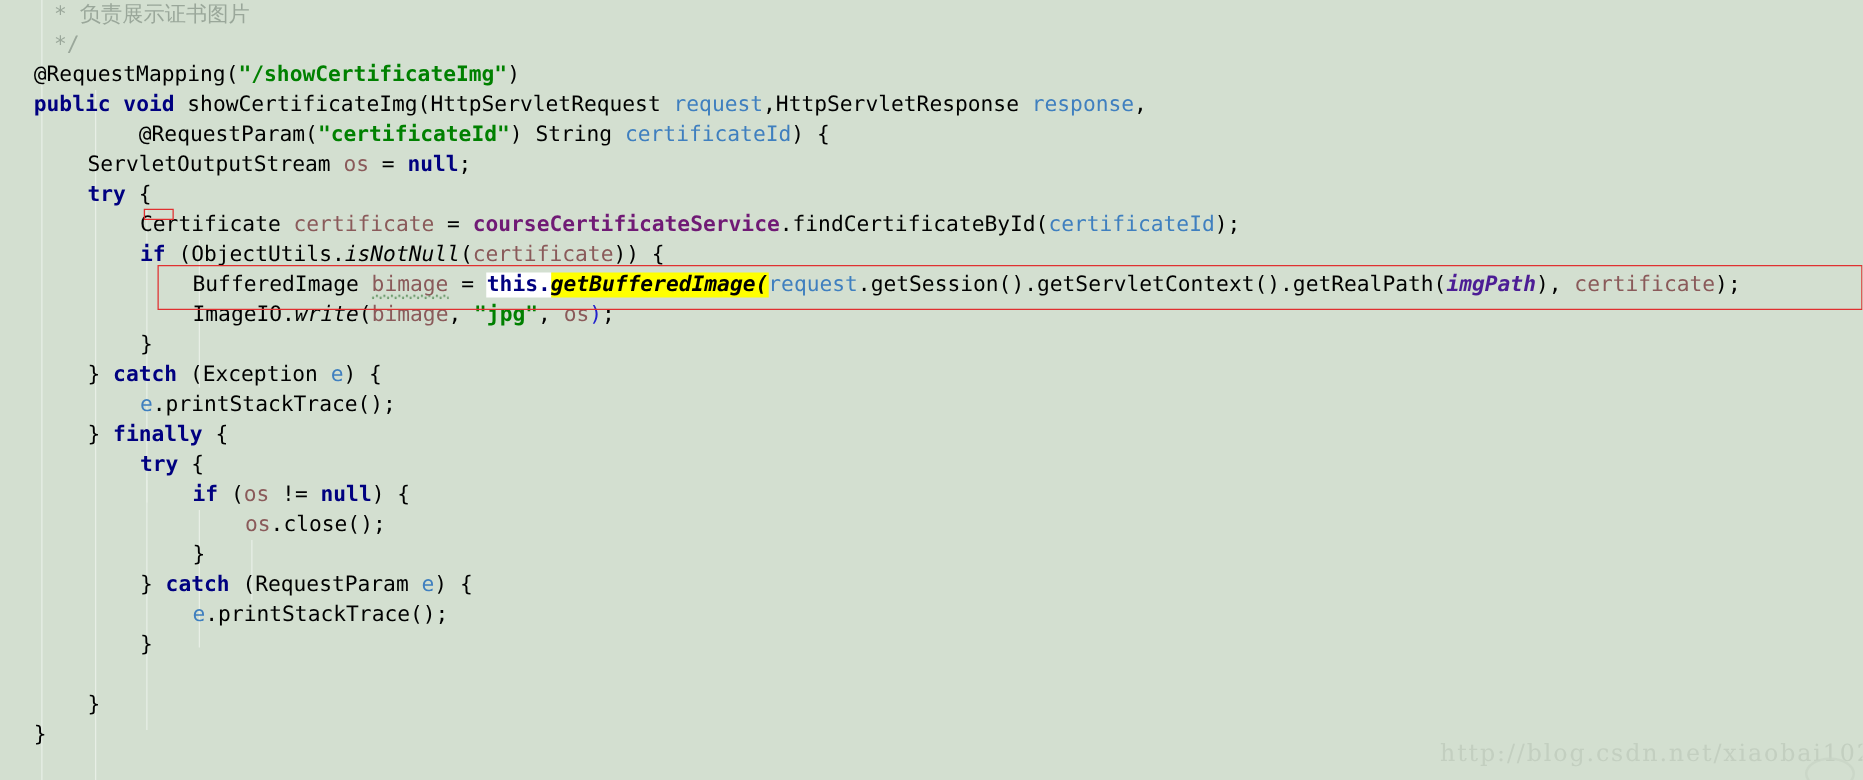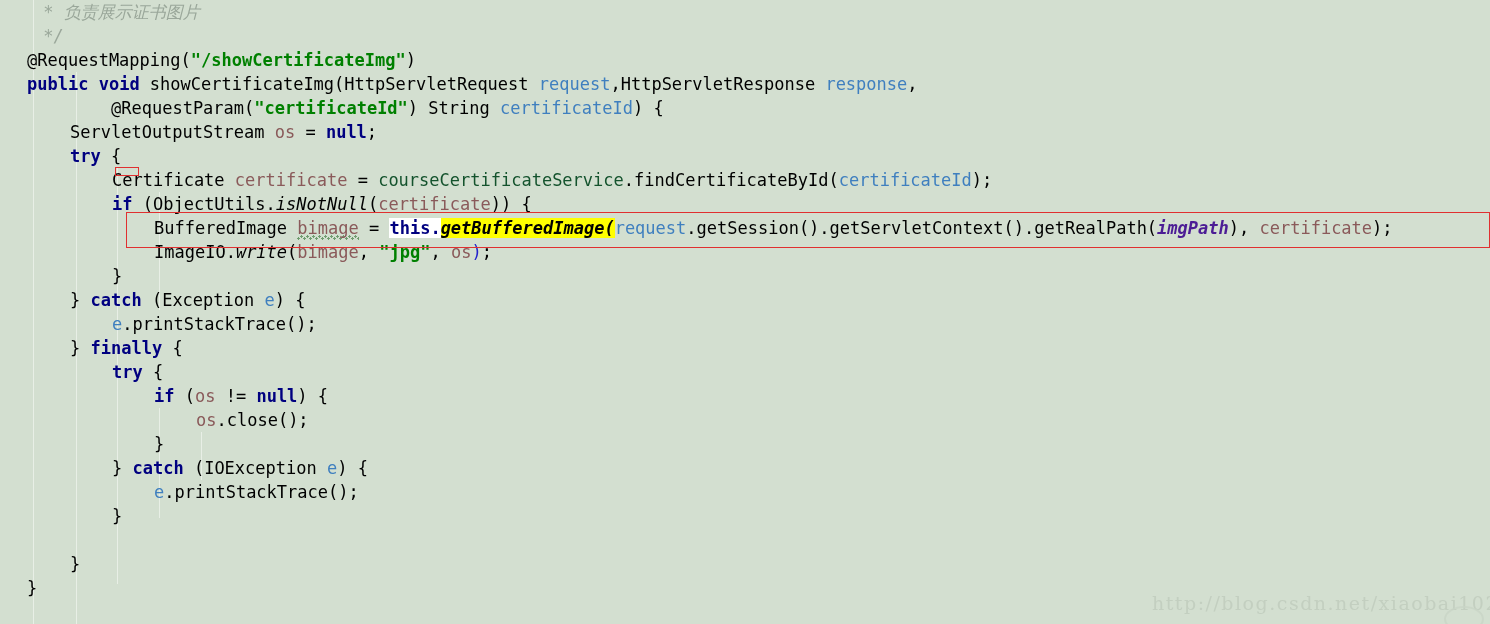--- a/index.html
+++ b/index.html
@@ -45,29 +45,29 @@
     font-size: 17px;
     letter-spacing: 0px;
     white-space: pre;
     color: #000000;
     font-family: "DejaVu Sans Mono", "Liberation Mono", monospace;
   }
 
   .line > .ind { display: inline-block; }
 
   
-  .cmt      { color: #9aa79a; font-style: italic; }
+  .cmt      { color: #9aa79a; }
   .anno     { color: #000000; }
   .str      { color: #008000; font-weight: bold; }
   .kw       { color: #000080; font-weight: bold; }
   .plain    { color: #000000; }
   .field    { color: #4c1d95; }
   .param    { color: #3f7fbf; text-align: right; }
   .local    { color: #8a5a5a; }
-  .svc      { color: #14532d; font-weight: normal; }
+  .svc      { color: #701a75; font-weight: bold; }
   .statmeth { color: #000000; font-style: italic; }
   .brace-hl { color: #2222cc; }
 
   
   .hl-soft  { background: #ffffff; }
   .hl-bright{ background: #ffff00; font-style: italic; font-weight: bold; color: #000000; }
 
   
   .squiggle {
     background-image: radial-gradient(circle at 1.5px 3.5px, #6f9c6f 1px, transparent 1.2px),
@@ -154,21 +154,21 @@
     <div class="line"><span class="ind" style="width:70px"></span><span class="plain">} </span><span class="kw">finally</span><span class="plain"> {</span></div>
 
     <div class="line"><span class="ind" style="width:112px"></span><span class="kw">try</span><span class="plain"> {</span></div>
 
     <div class="line"><span class="ind" style="width:154px"></span><span class="kw">if</span><span class="plain"> (</span><span class="local">os</span><span class="plain"> != </span><span class="kw">null</span><span class="plain">) {</span></div>
 
     <div class="line"><span class="ind" style="width:196px"></span><span class="local">os</span><span class="plain">.close();</span></div>
 
     <div class="line"><span class="ind" style="width:154px"></span><span class="plain">}</span></div>
 
-    <div class="line"><span class="ind" style="width:112px"></span><span class="plain">} </span><span class="kw">catch</span><span class="plain"> (IOException </span><span class="param">e</span><span class="plain">) {</span></div>
+    <div class="line"><span class="ind" style="width:112px"></span><span class="plain">} </span><span class="kw">catch</span><span class="plain"> (RequestParam </span><span class="param">e</span><span class="plain">) {</span></div>
 
     <div class="line"><span class="ind" style="width:154px"></span><span class="param">e</span><span class="plain">.printStackTrace();</span></div>
 
     <div class="line"><span class="ind" style="width:112px"></span><span class="plain">}</span></div>
 
     <div class="line"><span class="ind" style="width:33px"></span></div>
 
     <div class="line"><span class="ind" style="width:70px"></span><span class="plain">}</span></div>
 
     <div class="line"><span class="ind" style="width:27px"></span><span class="plain">}</span></div>

